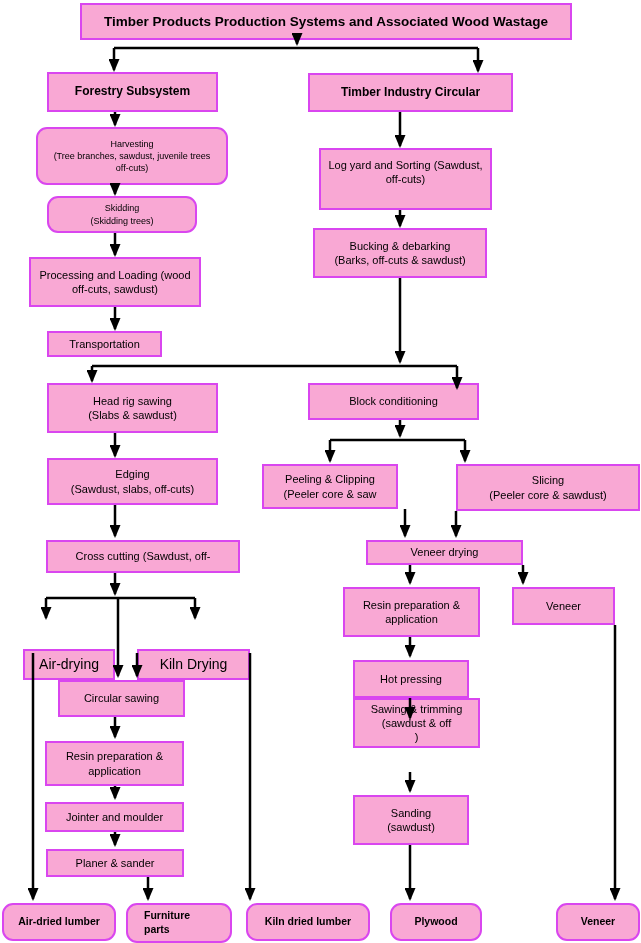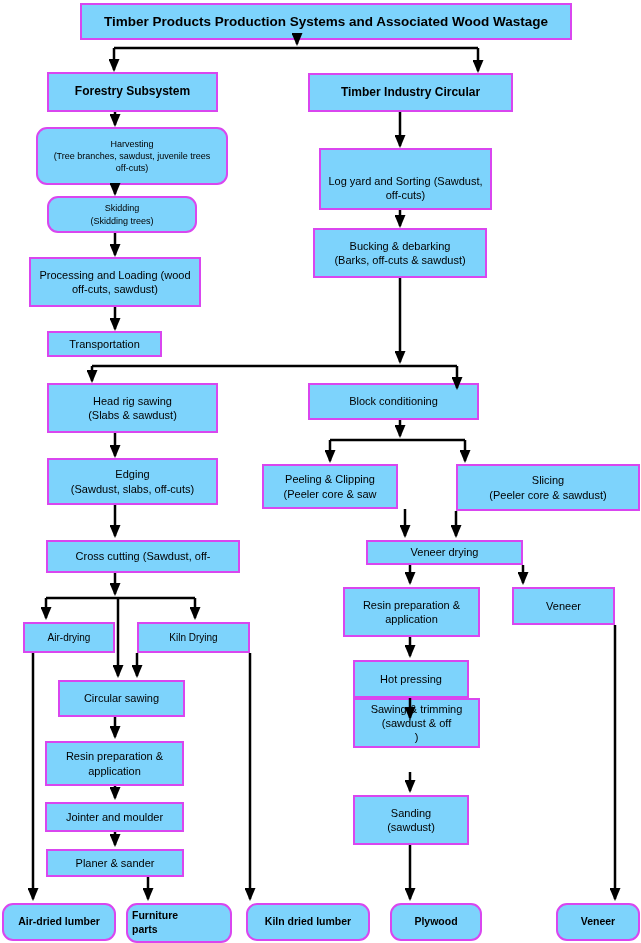--- a/index.html
+++ b/index.html
@@ -1,33 +1,33 @@
 <!DOCTYPE html>
 <html><head>
 <meta charset="utf-8">
 <style>
   html,body{margin:0;padding:0;background:#ffffff;}
   #stage{
     position:relative;width:641px;height:943px;background:#ffffff;overflow:hidden;
     font-family:"Liberation Sans",sans-serif;color:#000;
   }
   .box{
-    position:absolute;box-sizing:border-box;background:#7dd3fc;border:2px solid #d946ef;
+    position:absolute;box-sizing:border-box;background:#f9a8d4;border:2px solid #d946ef;
     display:flex;flex-direction:column;justify-content:center;align-items:center;
     text-align:center;font-size:11px;line-height:1.3;z-index:1;
   }
   .box span{display:block;white-space:nowrap;}
   .b2{border-width:2px;}
   .fs9{font-size:9px;line-height:1.35;border-radius:11px;}
-  .fs10{font-size:10px;}
+  .fs10{font-size:14px;margin-top:27px;}
   .title{font-size:13.5px;font-weight:bold;}
   .sub{font-size:12px;font-weight:bold;}
   .out{font-size:10.5px;font-weight:bold;border-radius:11px;}
-  .toptext{justify-content:flex-start;padding-top:24px;}
-  .leftpad{align-items:flex-start;text-align:left;padding-left:4px;}
+  .toptext{justify-content:flex-start;padding-top:8px;}
+  .leftpad{align-items:flex-start;text-align:left;padding-left:16px;}
   #wires{position:absolute;left:0;top:0;z-index:2;pointer-events:none;}
 </style>
 </head>
 <body>
 
 <div id="stage">
 
   <div class="box b2 title" style="left:80px;top:3px;width:492px;height:37px">
     <span>Timber Products Production Systems and Associated Wood Wastage</span>
   </div>

